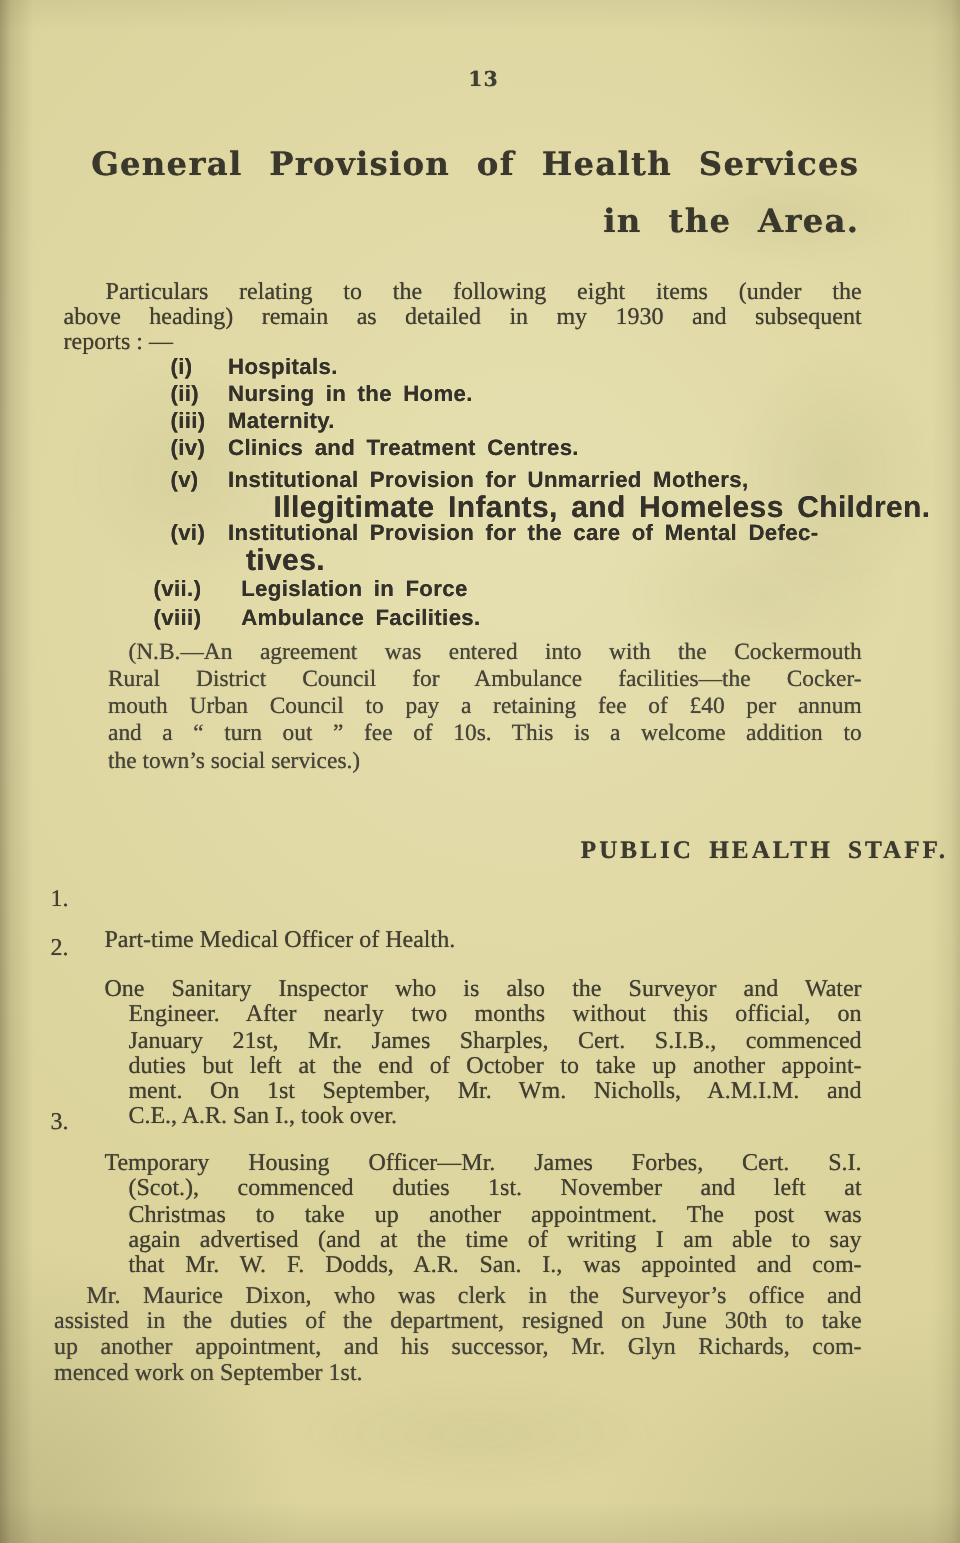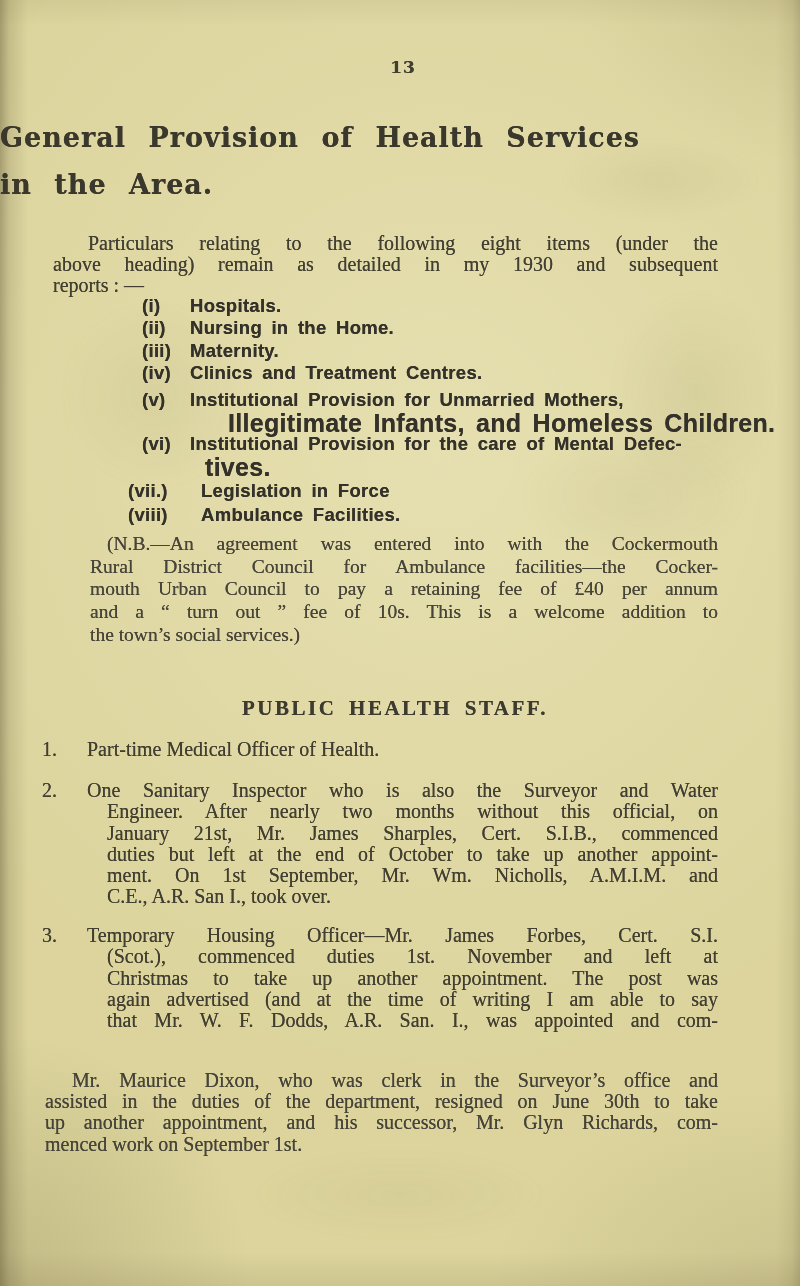--- a/index.html
+++ b/index.html
@@ -29,21 +29,21 @@
     top:57px; left:0; width:806px;
     text-align:center;
     font-family:"DejaVu Serif", serif;
     font-weight:bold; font-size:17px;
     letter-spacing:1px;
   }
 
   
   .title-line{
     left:0; width:716px;
-    text-align:left;
+    text-align:right;
     font-family:"DejaVu Serif", serif;
     font-weight:bold;
     font-size:27px;
     letter-spacing:1px;
     word-spacing:12px;
     color:#3a372c;
   }
   .title-1{ top:122px; }
   .title-2{ top:169px; }
 
@@ -71,30 +71,30 @@
              letter-spacing:0.3px; word-spacing:4px; color:#34312a;
              text-shadow:0 0 0.5px rgba(50,47,40,0.9); }
 
   
   .nb{ top:533px; left:90px; width:628px; font-size:19.5px; line-height:22.7px; color:#47443a; }
   .nb .indent1{ text-indent:17px; }
 
   
   .staff-heading{
     top:696px; left:0; width:790px;
-    text-align:center;
+    text-align:right;
     font-size:21px;
     font-weight:bold;
     letter-spacing:2.5px;
     word-spacing:5px;
     color:#3d3a2f;
   }
   .staff-item{ left:42px; width:676px; font-size:20px; line-height:21.3px; }
   .staff-num{ position:absolute; left:0; top:0; }
-  .staff-first{ padding-left:45px; }
+  .staff-first{ padding-left:45px;margin-top:34px; }
   .staff-cont{ padding-left:65px; }
   .staff-item .j{ text-align:justify; text-align-last:justify; }
 
   
   .closing{ top:1070px; left:45px; width:673px; font-size:20px; line-height:21.2px; color:#46433a; }
   .closing .indent1{ text-indent:27px; }
 
   
   .artifact{
     position:absolute;

